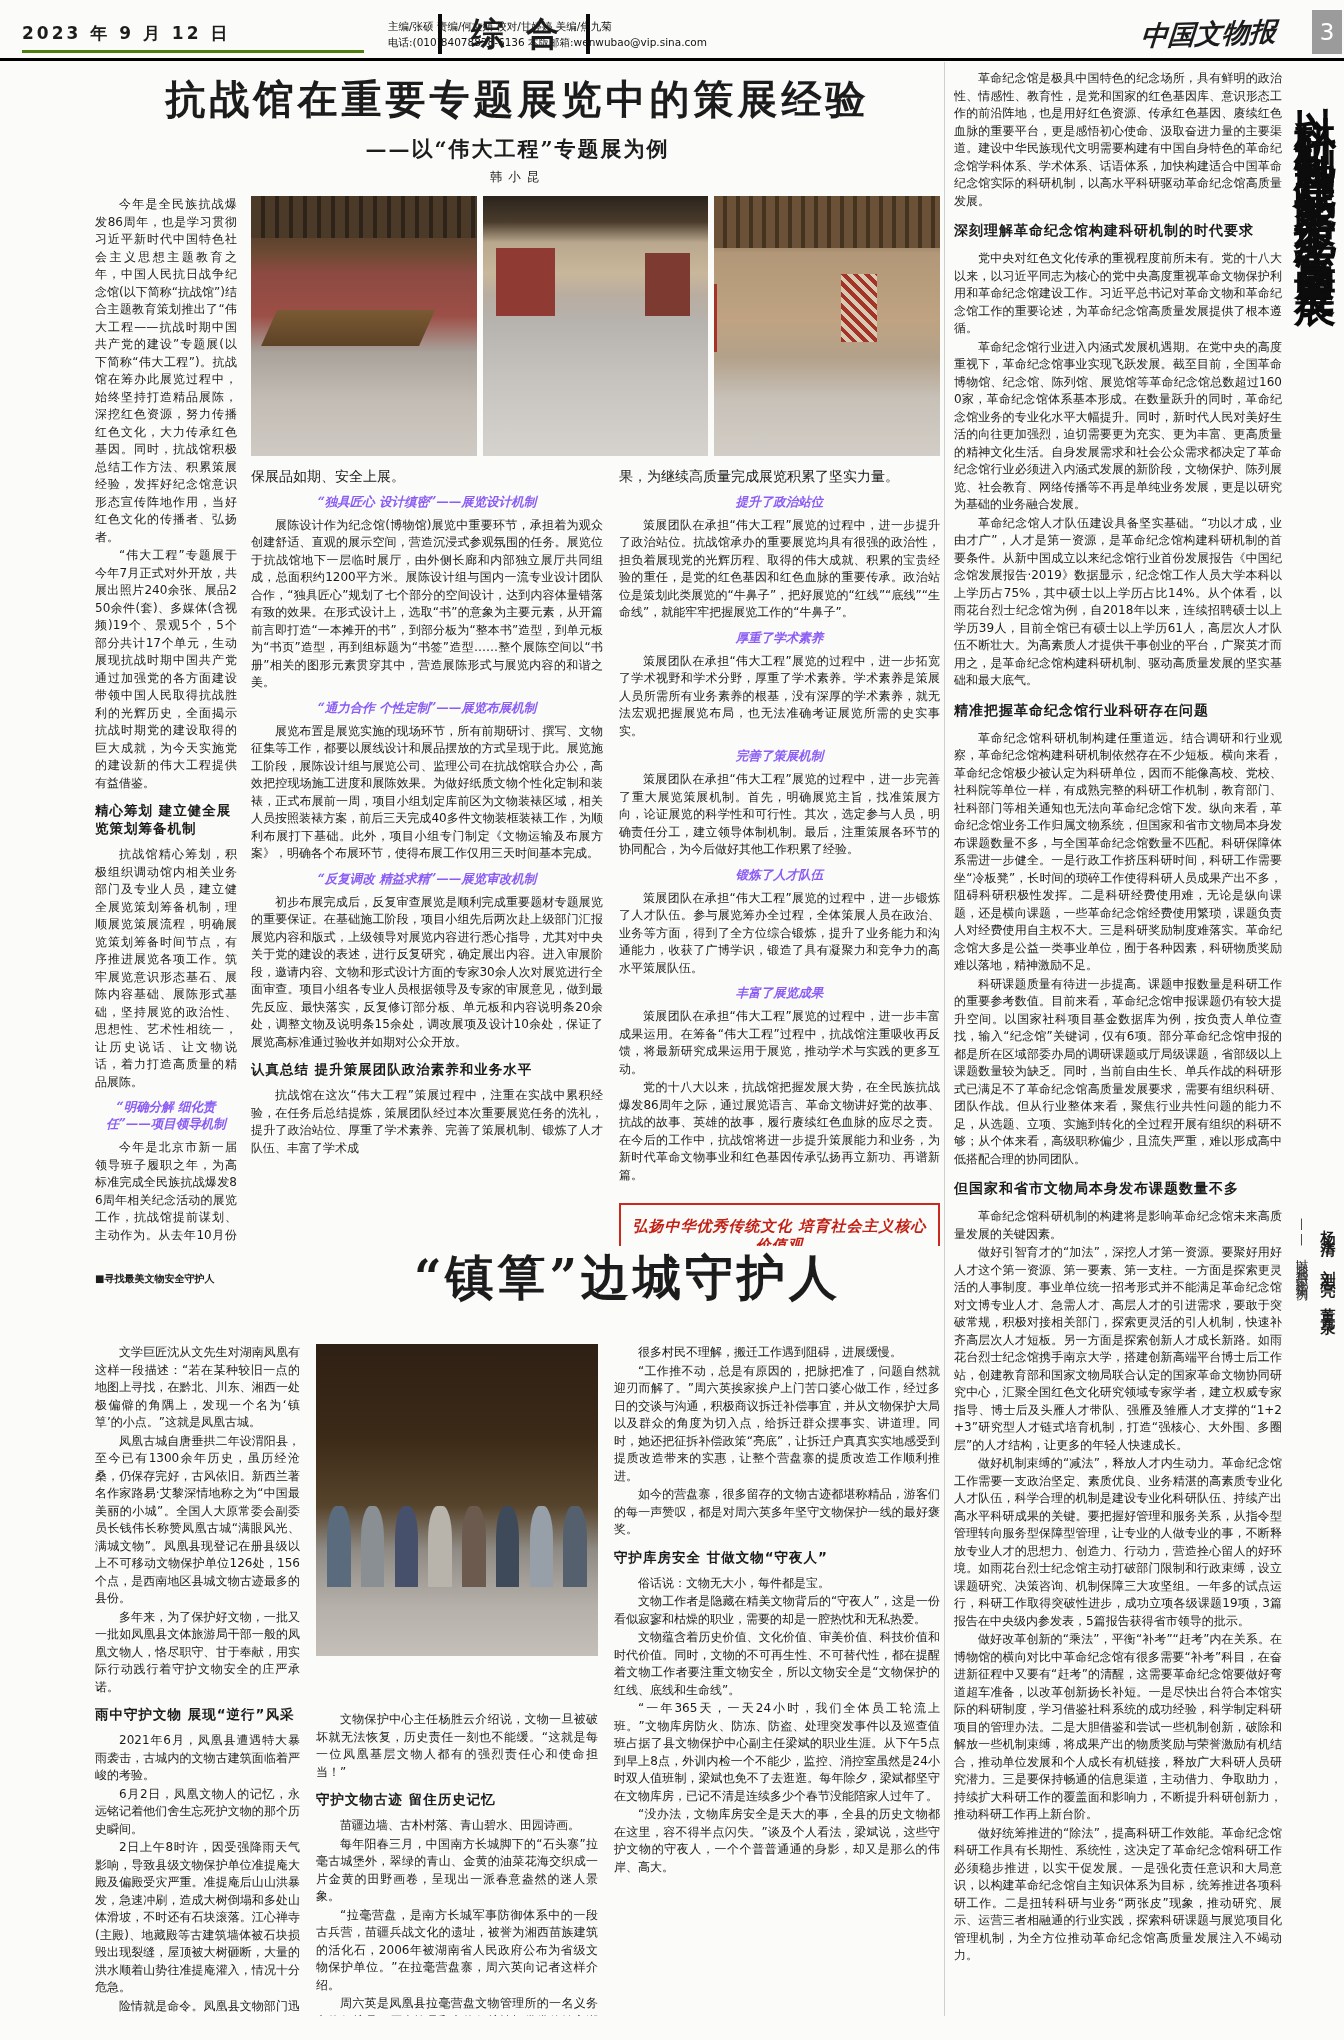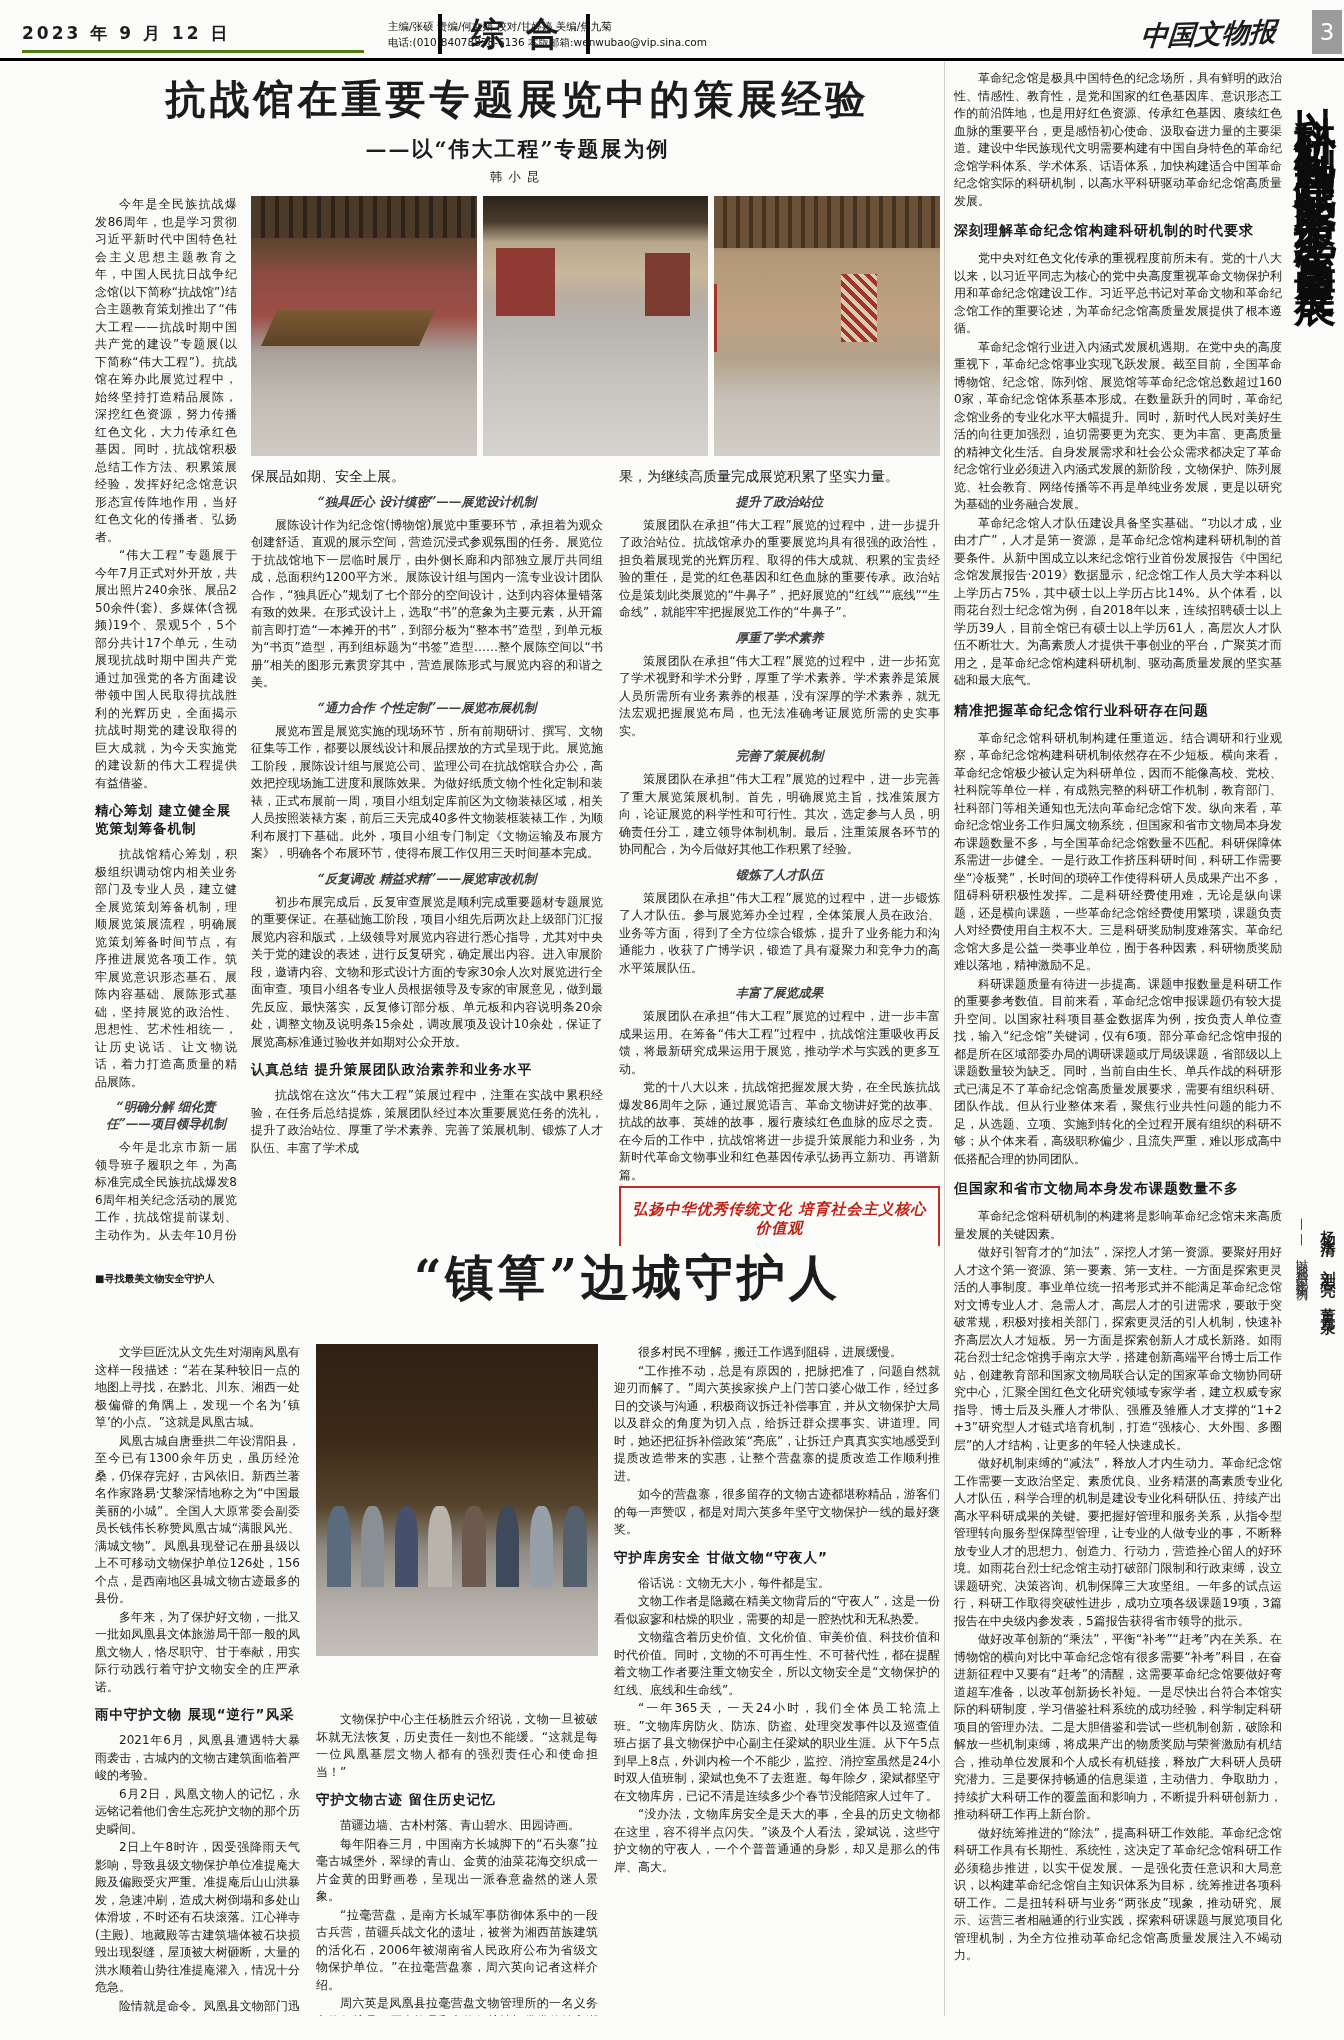--- a/index.html
+++ b/index.html
@@ -21,21 +21,21 @@
              color:#fff;font-size:23px;display:flex;align-items:center;justify-content:center;}
   .hdr-rule{position:absolute;top:58px;left:0;width:100%;height:3px;background:#000;}
   
   .blk{margin:0;}
   .blk.p{font-size:12px;line-height:17.5px;text-align:justify;text-indent:2em;
          word-break:break-all;margin-bottom:1px;}
   .blk.cont{font-size:14px;line-height:17.5px;text-align:justify;text-indent:0;
             word-break:break-all;}
   .blk.hb{font-size:13.5px;font-weight:bold;margin:10px 0 8px 0;letter-spacing:1px;}
   .blk.hi{font-size:12.5px;font-weight:bold;font-style:italic;font-family:"DejaVu Serif",serif;
-          margin:8px 0 6px 0;text-align:center;color:#404040;}
+          margin:8px 0 6px 0;text-align:center;color:#8b5cf6;}
   
   .a1{position:absolute;left:95px;top:64px;width:845px;height:1170px;}
   .a1-title{font-size:40px;font-weight:900;font-family:"DejaVu Serif",serif;
             text-align:center;letter-spacing:4px;margin-top:8px;}
   .a1-sub{font-size:21px;font-weight:bold;font-family:"DejaVu Serif",serif;
           text-align:center;margin-top:8px;letter-spacing:2px;}
   .a1-byline{font-size:12.5px;text-align:center;margin-top:6px;letter-spacing:6px;}
   .a1-body{display:flex;gap:14px;margin-top:10px;height:1050px;}
   .a1-c1{width:142px;flex:none;overflow:hidden;}
   .a1-right{flex:1;display:flex;flex-direction:column;}
@@ -59,21 +59,21 @@
   .ph-brick:before{content:"";position:absolute;left:0;top:0;width:100%;height:20%;
      background:repeating-linear-gradient(90deg,#6a5138 0 9px,#443category 0 0);
      background:repeating-linear-gradient(90deg,#6a5138 0 9px,#44331f 9px 13px);}
   .ph-brick:after{content:"";position:absolute;left:56%;top:30%;width:16%;height:26%;
      background:repeating-linear-gradient(45deg,#a43427 0 4px,#d8c9b2 4px 8px);
      box-shadow:-160px 10px 0 #a43427;}
   .ph-group{background:linear-gradient(180deg,#2e2014 0%,#3c2a18 30%,#57442c 52%,#8f8b84 66%,#b5b1aa 84%,#c4c0b9 100%);}
   .ph-people{position:absolute;left:4%;top:52%;width:92%;height:26%;display:flex;gap:4%;}
   .ph-people span{flex:1;border-radius:40% 40% 0 0;}
   
-  .redbox{border:2px solid #c92a1f;margin-top:2px;padding:12px 6px 10px 6px;text-align:center;
+  .redbox{border:2px solid #c92a1f;margin-top:19px;padding:12px 6px 10px 6px;text-align:center;
           color:#c22015;font-family:"DejaVu Serif",serif;font-weight:bold;font-style:italic;}
   .redbox .l1{font-size:15px;letter-spacing:1px;}
   
   .a2-band{position:absolute;left:95px;top:1246px;width:845px;height:86px;}
   .a2-kicker{position:absolute;left:0;top:26px;font-size:10px;font-weight:bold;}
   .a2-title{position:absolute;left:220px;right:0;top:0;text-align:center;font-size:48px;
             font-weight:900;font-family:"DejaVu Serif",serif;letter-spacing:4px;}
   .a2-body{position:absolute;left:95px;top:1344px;width:845px;height:672px;display:flex;gap:16px;}
   .a2-c1{width:205px;flex:none;overflow:hidden;}
   .a2-c2{width:282px;flex:none;display:flex;flex-direction:column;gap:45px;}

